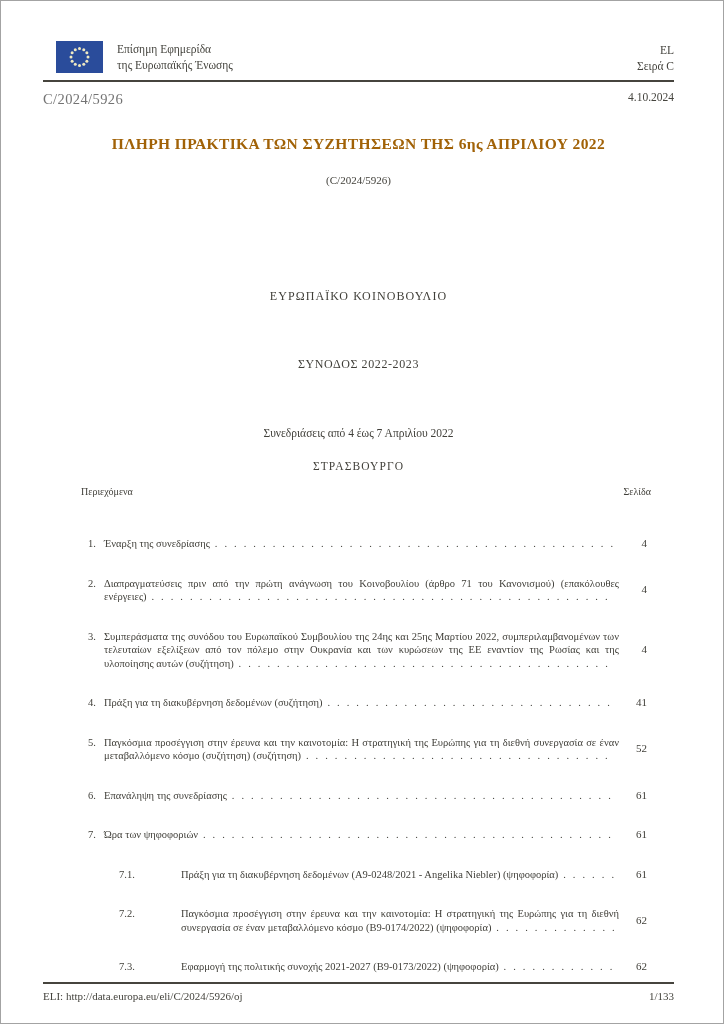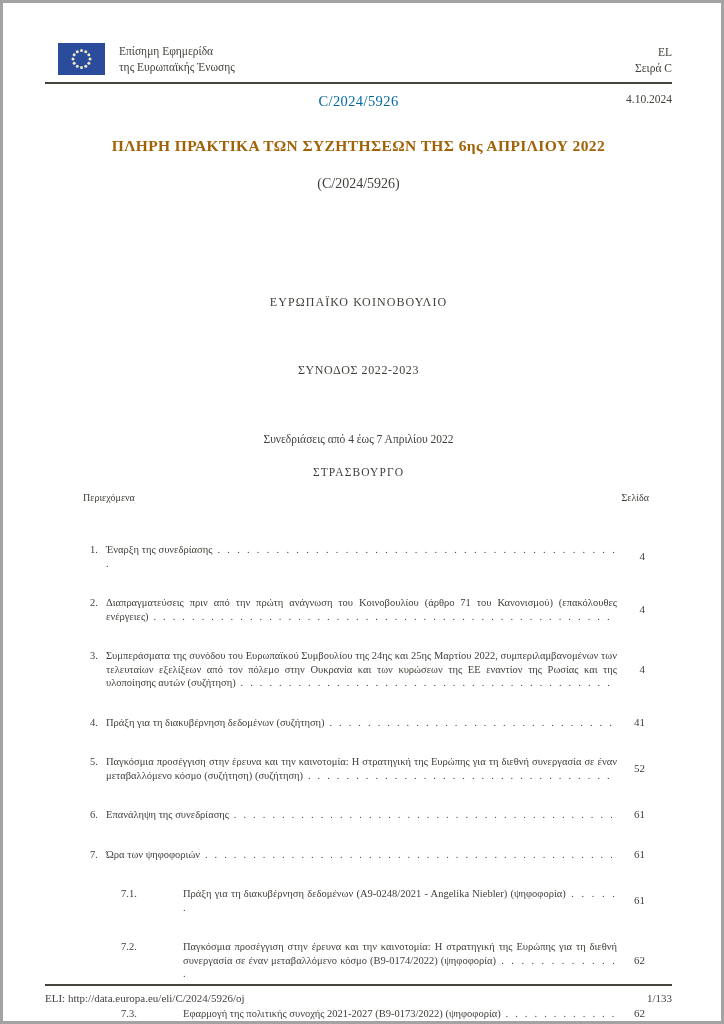--- a/index.html
+++ b/index.html
@@ -7,21 +7,21 @@
   body {
     width: 724px; height: 1024px;
     font-family: "Liberation Serif", "DejaVu Serif", serif;
     color: #403f39;
     position: relative;
     overflow: hidden;
   }
   .page {
     position: absolute; inset: 0;
     background: #ffffff;
-    border: 3px solid #a3a3a3;
+    border: 1px solid #a3a3a3;
   }
   .content {
     position: absolute; left: 42px; right: 49px; top: 0; bottom: 0;
   }
 
   
   .masthead {
     margin-top: 40px;
     display: flex; justify-content: space-between; align-items: flex-start;
     padding-left: 13px;
@@ -34,32 +34,32 @@
   }
   .masthead-right {
     text-align: right; font-size: 11.5px; line-height: 16px; color: #45443e;
     padding-top: 1px;
   }
   .rule {
     margin-top: 6px; height: 2px; background: #46443d; border: 0;
   }
   .refline { position: relative; margin-top: 9px; height: 18px; }
   .doc-ref {
-    text-align: center; font-size: 14.5px; letter-spacing: 0.4px; color: #0369a1;
+    text-align: left; font-size: 14.5px; letter-spacing: 0.4px; color: #737373;
   }
   .doc-date {
     position: absolute; right: 0; top: 0; font-size: 11.5px; color: #45443e;
   }
 
   
   .main-title {
     margin-top: 26px; text-align: center;
     font-size: 15.5px; font-weight: bold; letter-spacing: 0.4px; color: #a16207;
   }
-  .ref-paren { margin-top: 21px; text-align: center; font-size: 14px; }
+  .ref-paren { margin-top: 21px; text-align: center; font-size: 11px; }
   .institution { margin-top: 103px; text-align: center; font-size: 12px; letter-spacing: 1.1px; }
   .session { margin-top: 53px; text-align: center; font-size: 12px; letter-spacing: 0.6px; }
   .sittings { margin-top: 55px; text-align: center; font-size: 11.5px; }
   .location { margin-top: 21px; text-align: center; font-size: 11.5px; letter-spacing: 1.1px; }
 
   
   .toc-head {
     margin-top: 14px; display: flex; justify-content: space-between;
     font-size: 10px;
   }

